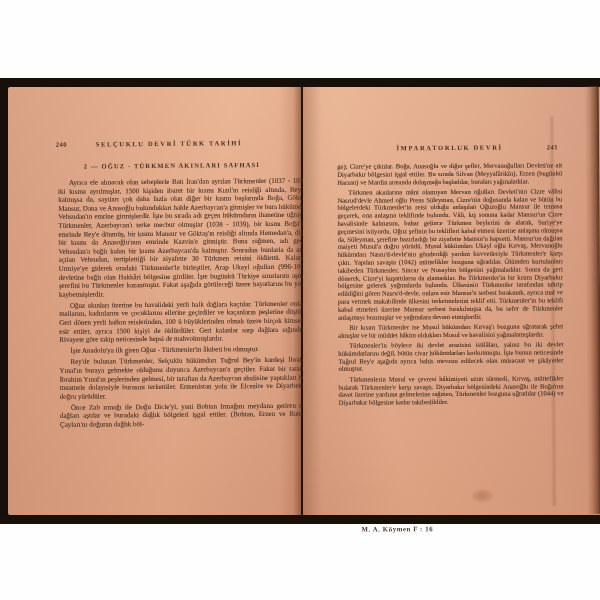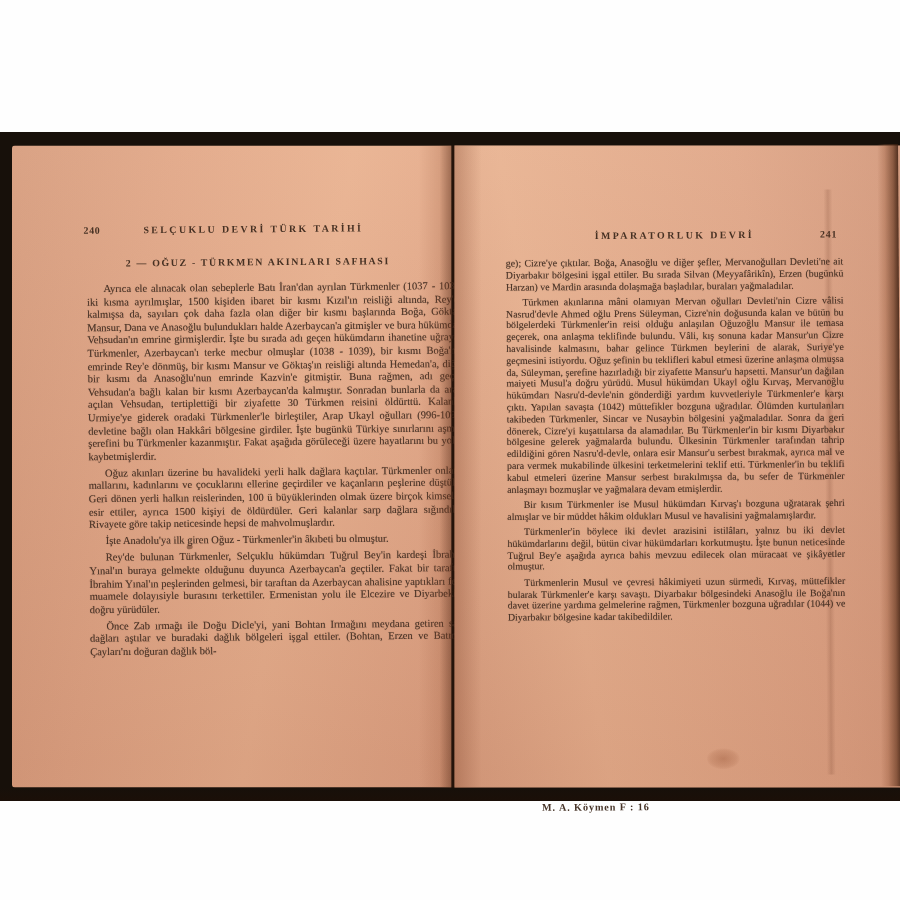--- a/index.html
+++ b/index.html
@@ -3,21 +3,21 @@
 <meta charset="utf-8">
 <style>
   html,body{margin:0;padding:0;}
   body{
     width:600px;height:600px;overflow:hidden;
     background:#fefefe;
     font-family:"Liberation Serif","DejaVu Serif",serif;
   }
   
   .photo{
-    position:absolute;left:0;top:88px;width:600px;height:446px;
+    position:absolute;left:0;top:78px;width:600px;height:446px;
     background:#17100a;
   }
   .page{
     position:absolute;top:9px;height:428px;
     color:#4b372b;
   }
   .page-left{
     left:8px;width:293px;
     background:
       linear-gradient(180deg,rgba(255,235,210,0.10) 0%,rgba(120,60,35,0.12) 96%),

